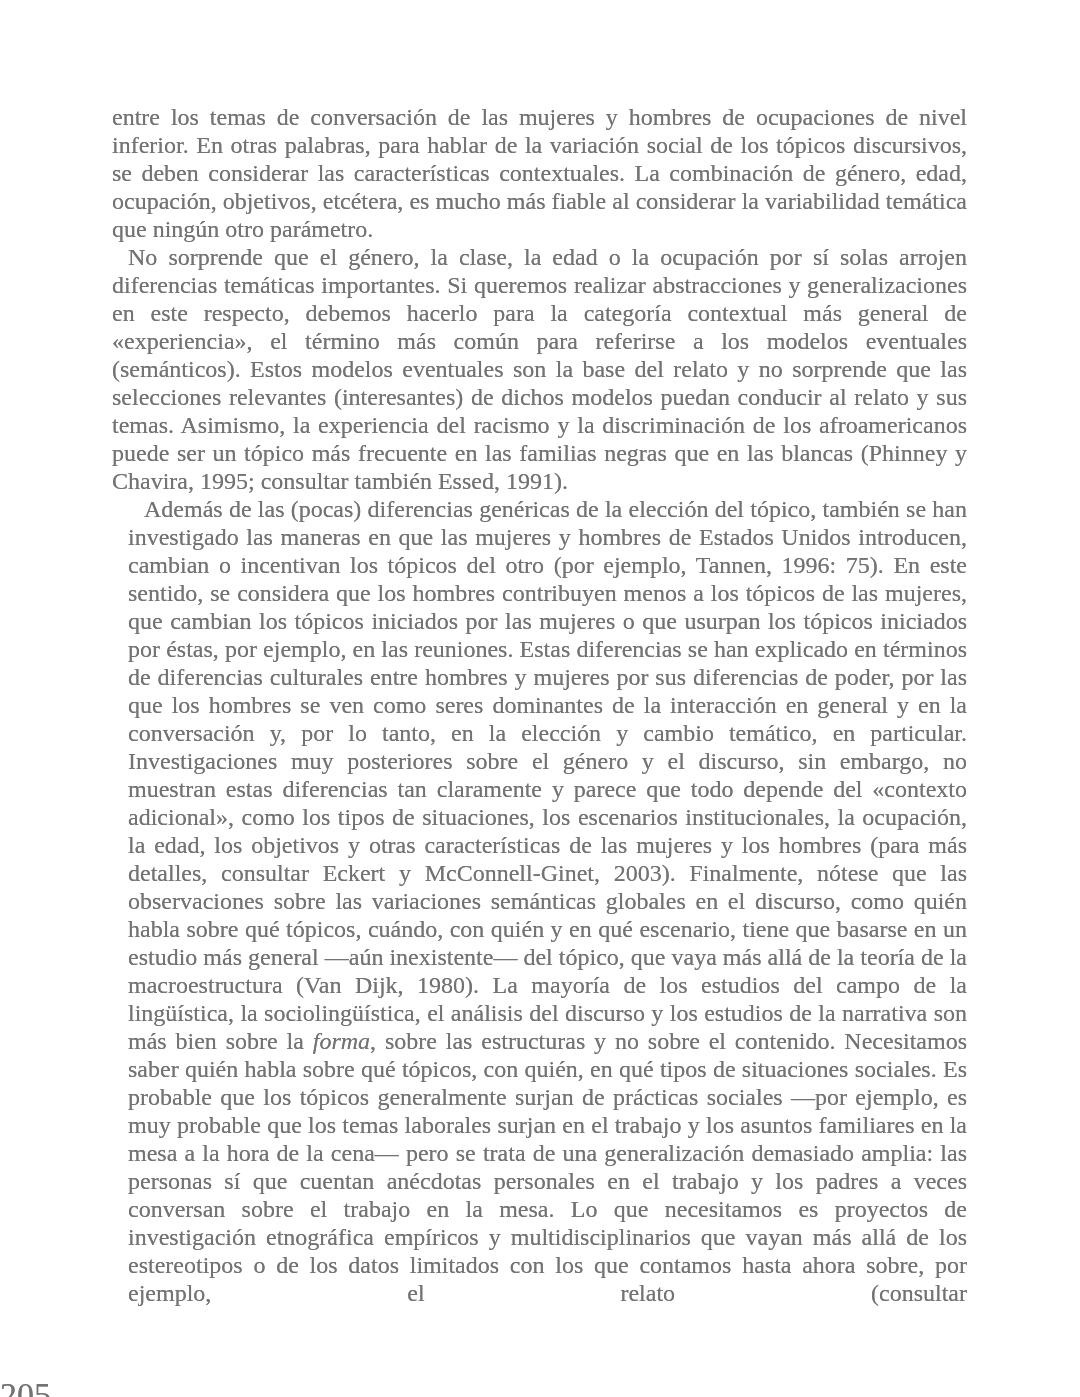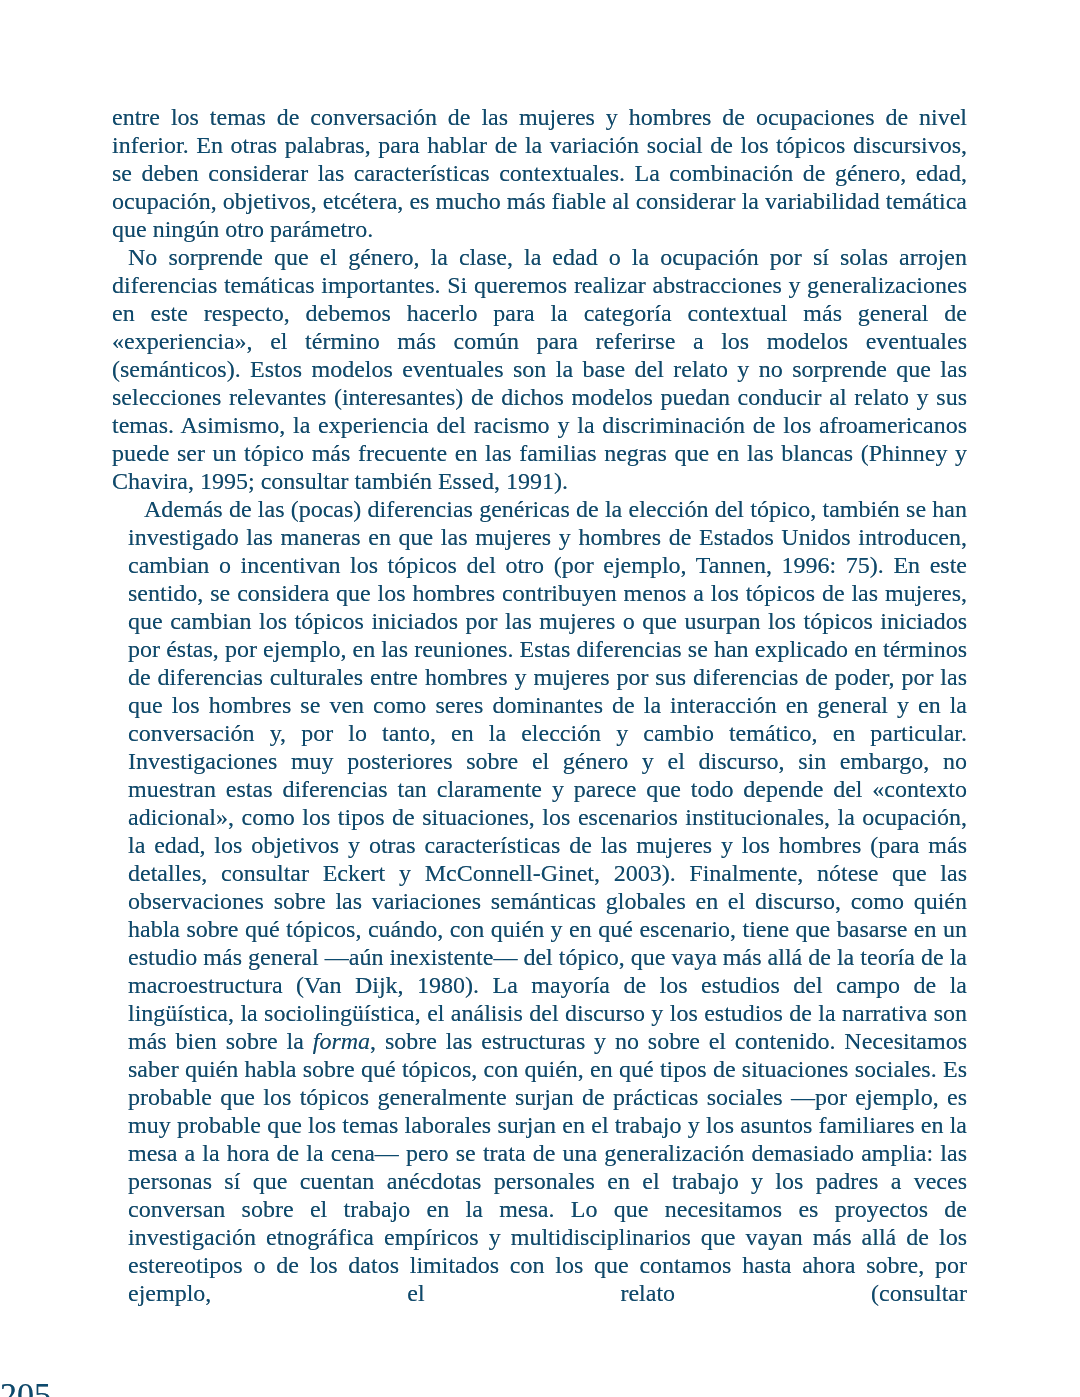--- a/index.html
+++ b/index.html
@@ -7,21 +7,21 @@
     padding: 0;
     background: #ffffff;
   }
   .page {
     position: relative;
     width: 1080px;
     height: 1397px;
     background: #ffffff;
     overflow: hidden;
     font-family: "Liberation Serif", "DejaVu Serif", serif;
-    color: #0c4a6e;
+    color: #737373;
   }
   .text-block {
     position: absolute;
     left: 112px;
     top: 103px;
     width: 855px;
     font-size: 24px;
     line-height: 28px;
     text-align: justify;
     text-shadow: 0 0 0.6px rgba(0,0,0,0.45);

